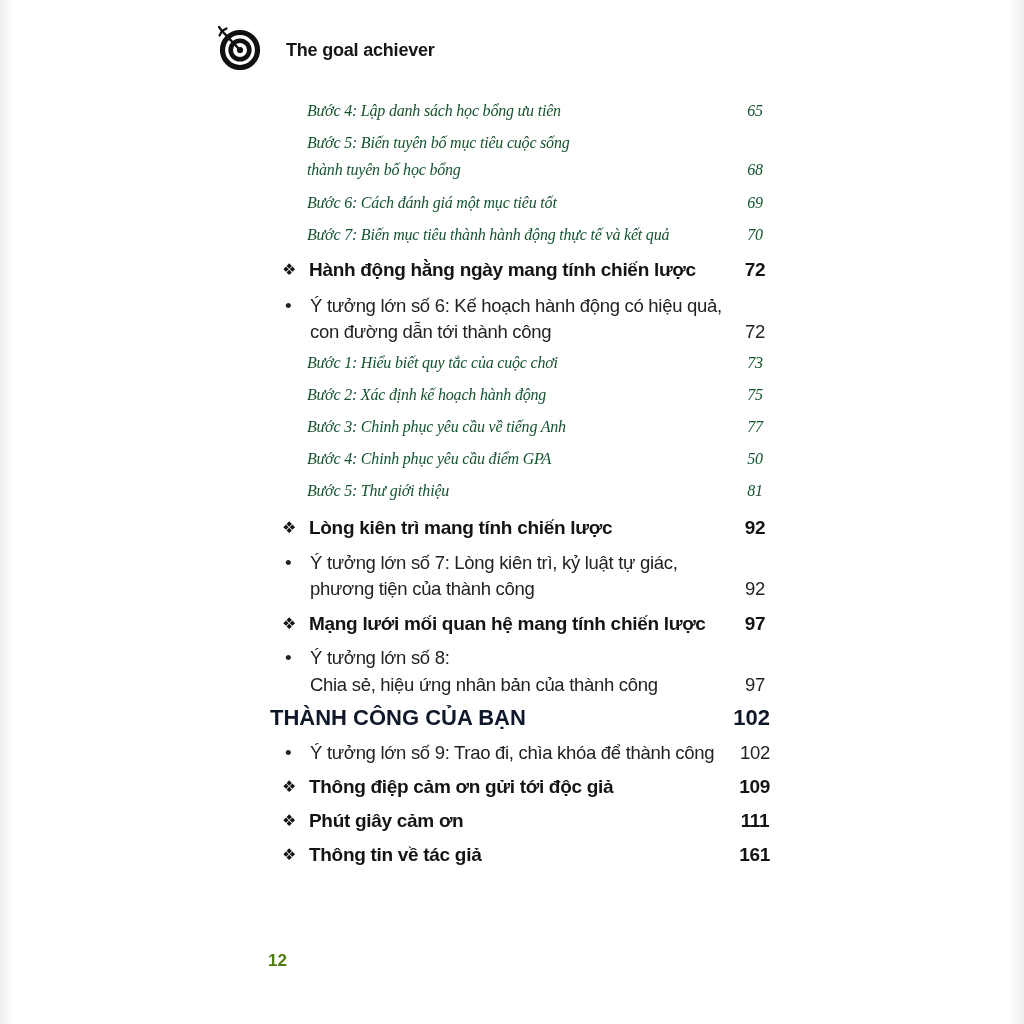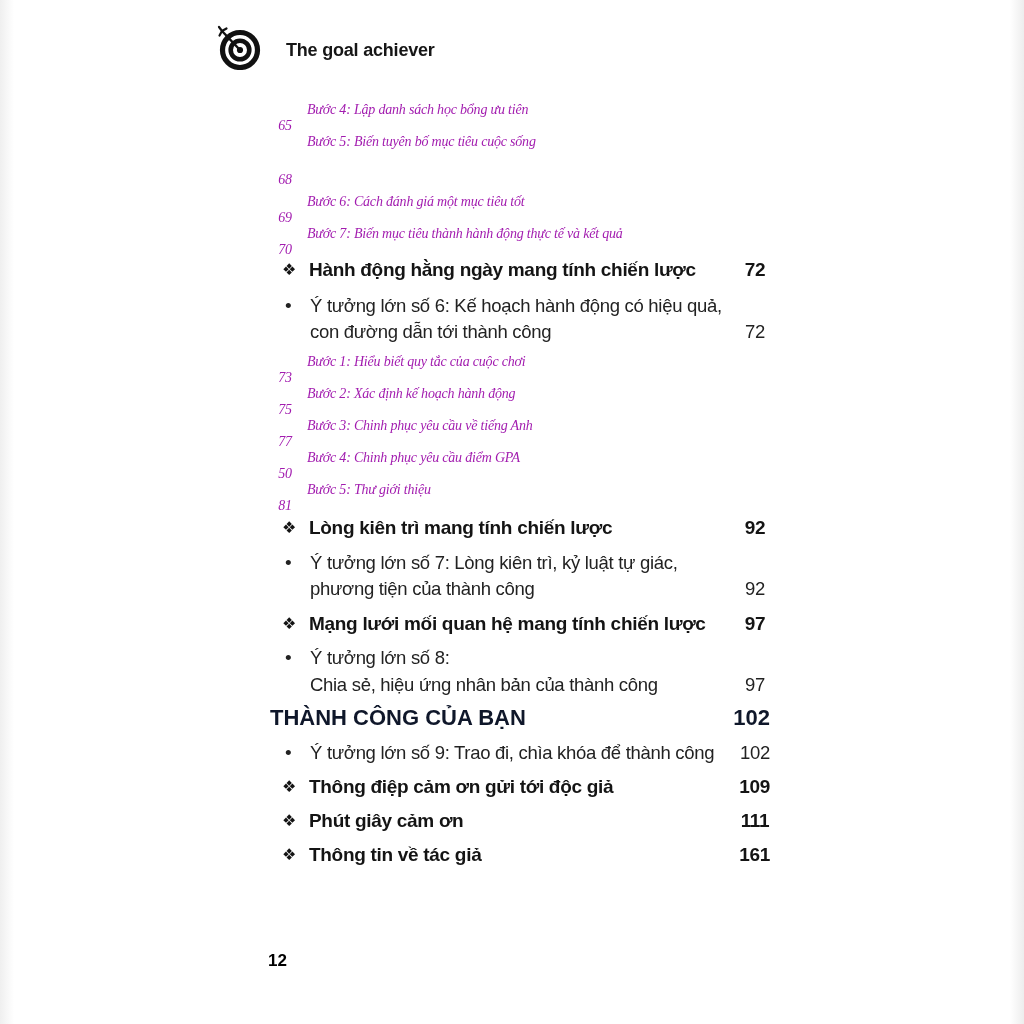--- a/index.html
+++ b/index.html
@@ -29,21 +29,21 @@
     position:absolute;left:270px;width:500px;height:27px;
     display:flex;align-items:baseline;
   }
   .row .mk{flex:0 0 auto;}
   .row .txt{flex:0 1 auto;white-space:nowrap;min-width:0;}
   .row .fill{flex:1 1 6px;min-width:6px;}
   .row .pg{flex:0 0 auto;text-align:center;min-width:30px;}
 
   .step{
     font-family:"Liberation Serif","DejaVu Serif",serif;
-    font-style:italic;font-size:14px;letter-spacing:-0.2px;color:#a21caf;flex-direction:column;
+    font-style:italic;font-size:16px;letter-spacing:-0.2px;color:#14532d;
   }
   .step .txt{padding-left:37px;}
   .step.cont2 .txt{padding-left:37px;}
 
   .strategy{
     font-family:"Liberation Sans","DejaVu Sans",sans-serif;
     font-weight:700;font-size:19px;letter-spacing:-0.3px;color:#141414;
   }
   .strategy .mk{
     width:27px;padding-left:12px;box-sizing:content-box;
@@ -59,21 +59,21 @@
   .idea.cont .txt{padding-left:40px;}
 
   .chapter{
     font-family:"Liberation Sans","DejaVu Sans",sans-serif;
     font-weight:700;font-size:22px;letter-spacing:0px;color:#0f172a;height:30px;
   }
 
   .folio{
     position:absolute;left:268px;top:951px;
     font-family:"Liberation Sans",sans-serif;
-    font-weight:700;font-size:17px;color:#000000;
+    font-weight:700;font-size:17px;color:#4d7c0f;
   }
 </style>
 </head>
 <body>
 
 <div class="page">
 
   <div class="brand">
     <svg width="48" height="48" viewBox="0 0 48 48" aria-hidden="true">
       <circle cx="26" cy="28" r="17.5" fill="none" stroke="#111" stroke-width="5.2"></circle>
@@ -91,20 +91,21 @@
     <span class="txt">Bước 4: Lập danh sách học bổng ưu tiên</span>
       <span class="fill"></span>
     <span class="pg">65</span>
   </div>
   <div class="row step" style="top:134px">
     <span class="txt">Bước 5: Biến tuyên bố mục tiêu cuộc sống</span>
       <span class="fill"></span>
     <span class="pg"></span>
   </div>
   <div class="row step cont2" style="top:161px">
+    <span class="txt">thành tuyên bố học bổng</span>
       <span class="fill"></span>
     <span class="pg">68</span>
   </div>
   <div class="row step" style="top:194px">
     <span class="txt">Bước 6: Cách đánh giá một mục tiêu tốt</span>
       <span class="fill"></span>
     <span class="pg">69</span>
   </div>
   <div class="row step" style="top:226px">
     <span class="txt">Bước 7: Biến mục tiêu thành hành động thực tế và kết quả</span>

